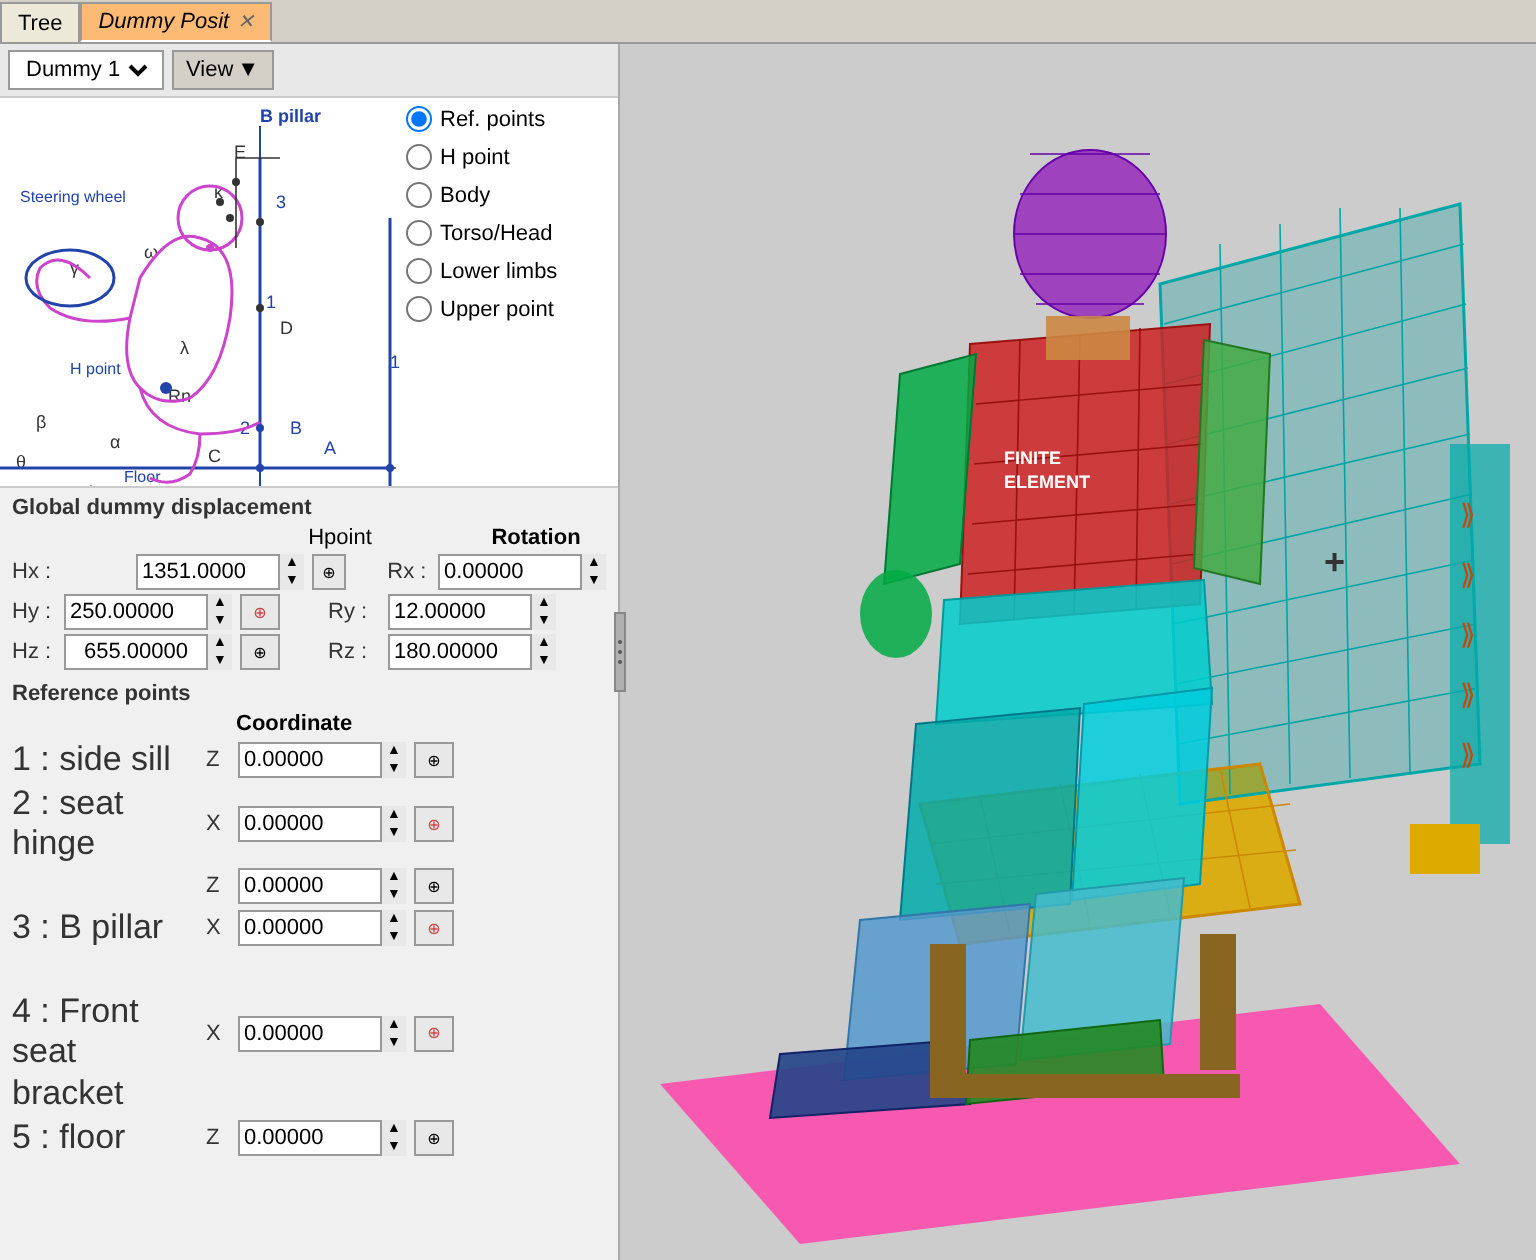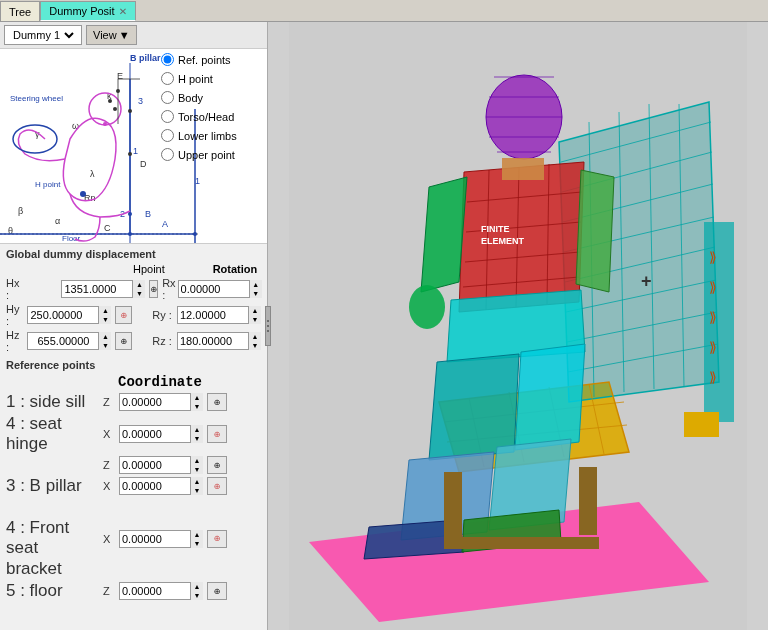--- a/index.html
+++ b/index.html
@@ -29,40 +29,41 @@
       border: 1px solid #999;
       border-bottom: none;
       background: #ece9d8;
       cursor: pointer;
       display: flex;
       align-items: center;
       gap: 4px;
       font-size: 11px;
     }
     .tab.active {
-      background: #5eead4;
+      background: #fdba74;
       border-bottom: 1px solid #fff;
       z-index: 1;
+      font-style: italic;
     }
     .tab-close {
       font-size: 10px;
       color: #666;
       cursor: pointer;
     }
 
     
     .main-layout {
       display: flex;
       flex: 1;
       overflow: hidden;
     }
 
     
     .left-panel {
-      width: 268px;
+      width: 310px;
       background: #5eead4;
       border-right: 1px solid #aaa;
       display: flex;
       flex-direction: column;
       overflow: hidden;
     }
 
     
     .toolbar-row {
       display: flex;
@@ -461,38 +462,38 @@
             <button class="spin-down">▼</button>
           </div>
         </div>
       </div>
 
       <div style="height:4px;"></div>
 
       <div class="section-title">Reference points</div>
 
       <div style="display:flex; align-items:center; margin-bottom:2px; padding-left:112px;">
-        <span style="font-weight:bold; font-size:14px;font-family:Liberation Mono, monospace;">Coordinate</span>
+        <span style="font-weight:bold; font-size:11px;">Coordinate</span>
       </div>
 
       <div class="input-row">
         <span class="ref-name">1 : side sill</span>
         <span class="ref-axis">Z</span>
         <div class="input-with-spin">
           <input class="num-input" value="0.00000" style="width: 72px;">
           <div class="spin-container">
             <button class="spin-up">▲</button>
             <button class="spin-down">▼</button>
           </div>
         </div>
         <button class="icon-btn" style="margin-left:2px; font-size:8px;">⊕</button>
       </div>
 
       <div class="input-row">
-        <span class="ref-name">4 : seat hinge</span>
+        <span class="ref-name">2 : seat hinge</span>
         <span class="ref-axis">X</span>
         <div class="input-with-spin">
           <input class="num-input" value="0.00000" style="width: 72px;">
           <div class="spin-container">
             <button class="spin-up">▲</button>
             <button class="spin-down">▼</button>
           </div>
         </div>
         <button class="icon-btn" style="margin-left:2px; font-size:8px; color:#cc4444;">⊕</button>
       </div>

